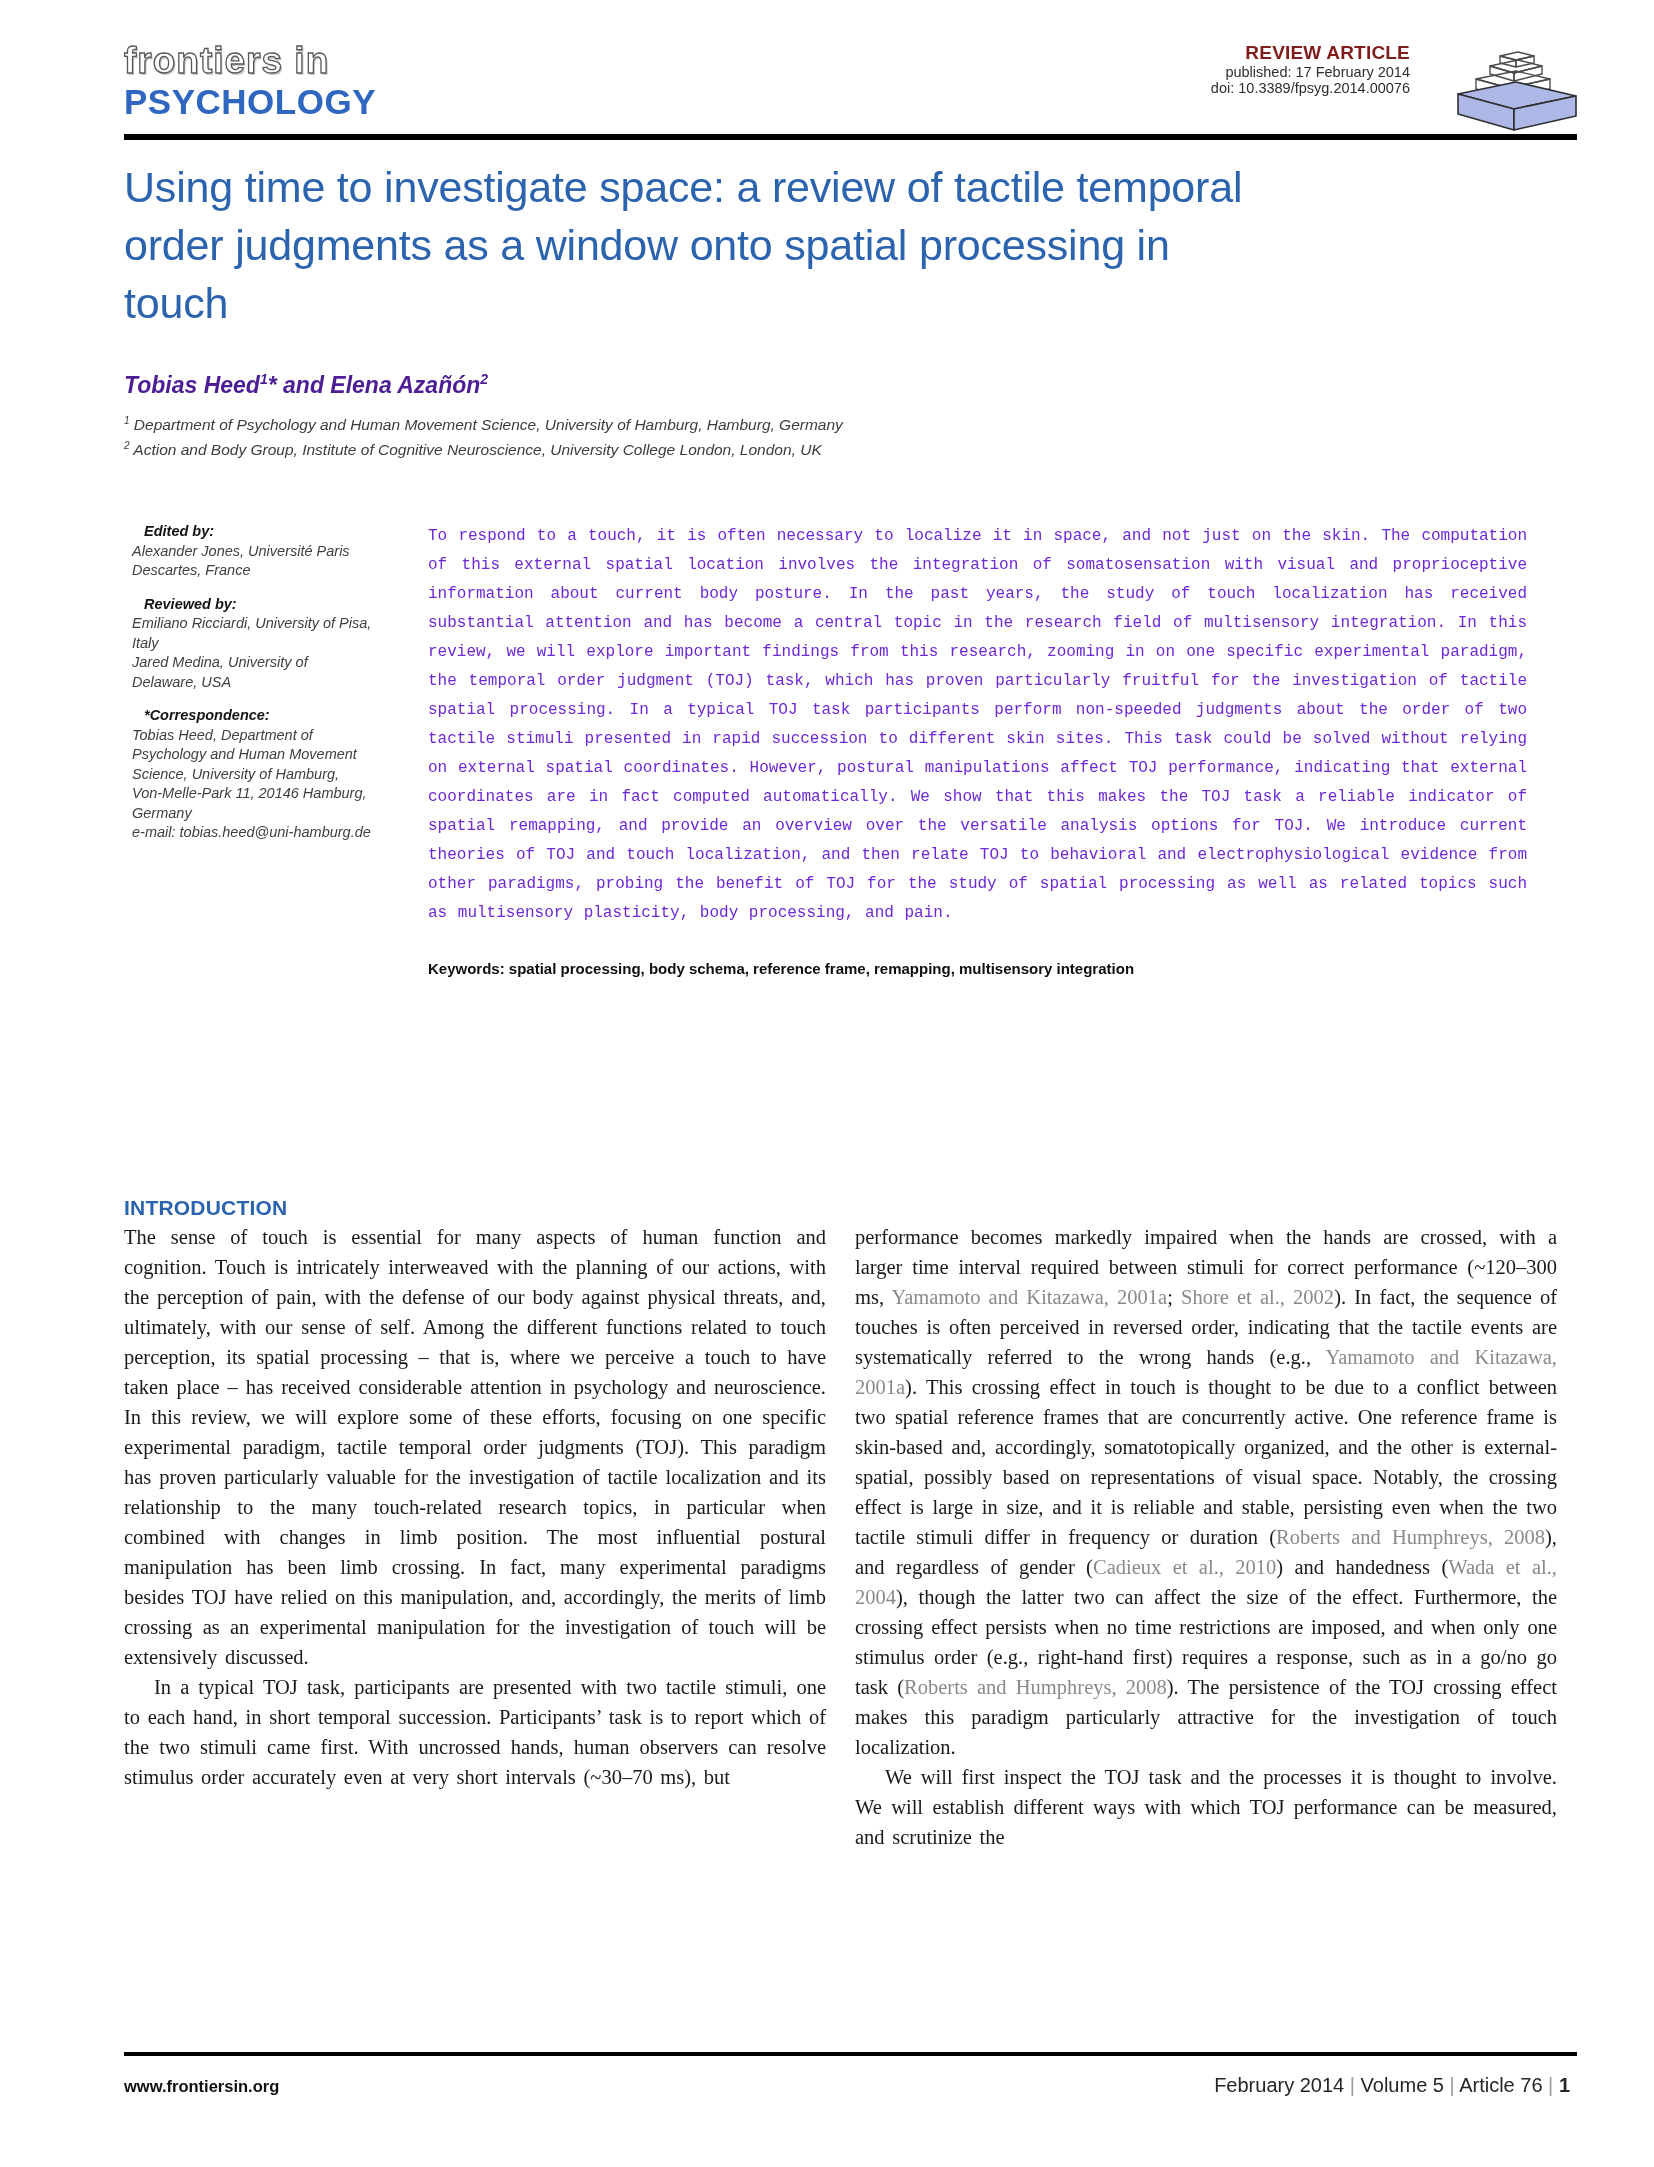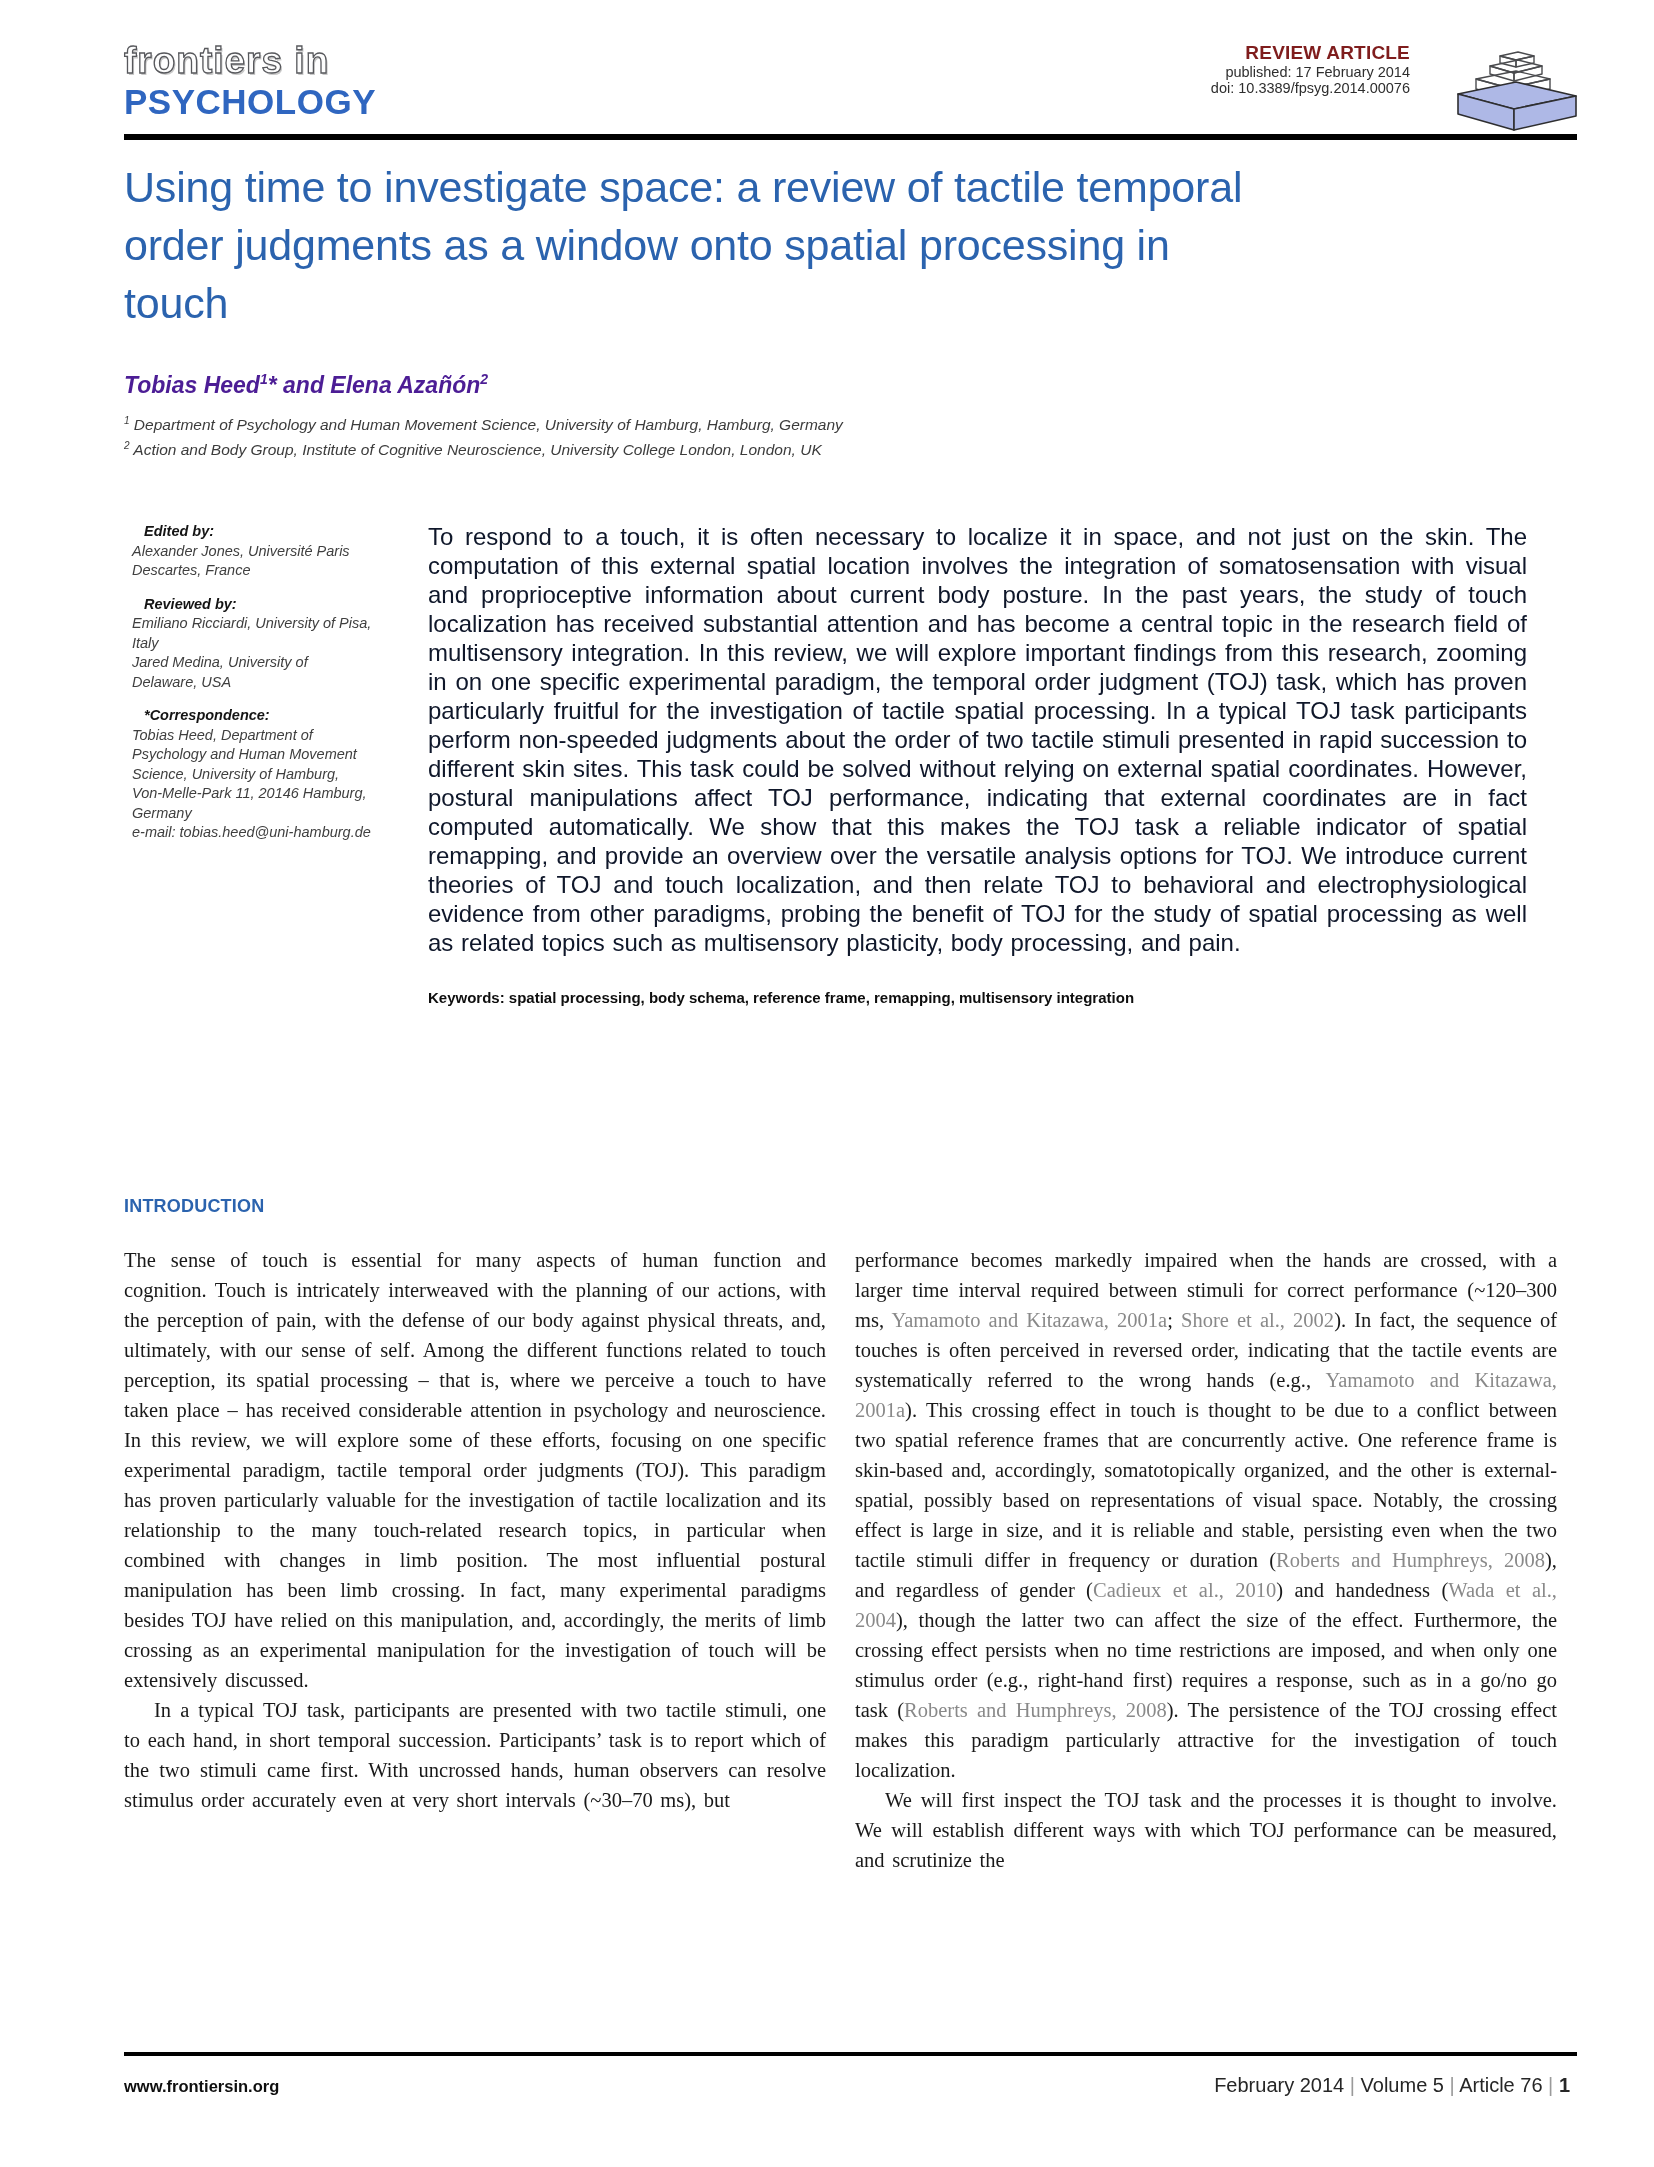--- a/index.html
+++ b/index.html
@@ -26,25 +26,25 @@
   .authors { position:absolute; top:372px; left:124px; font-size:23px; font-weight:bold; font-style:italic; color:#4c1d95; }
   .authors sup { font-size:14px; }
   .affils { position:absolute; top:412px; left:124px; font-size:15.5px; font-style:italic; color:#3c3c3c; line-height:25px; }
   .affils sup { font-size:10px; }
   
   .meta-row { position:absolute; top:522px; left:132px; width:1400px; display:flex; }
   .side { flex:0 0 240px; width:240px; font-size:14.5px; font-style:italic; color:#3f3f3f; line-height:19.5px; }
   .side .grp { margin-bottom:14px; }
   .side .lbl { font-weight:bold; color:#141414;margin-left:12px; }
   .abs-wrap { margin-left:56px; width:1099px; }
-  .abstract { font-size:24px; line-height:29px; text-align:justify; color:#0f172a; word-spacing:1px; }
+  .abstract { font-size:16px; line-height:29px; text-align:justify; color:#6d28d9; word-spacing:1px;font-family:Liberation Mono, monospace; }
   .keywords { margin-top:32px; font-size:15px; font-weight:bold; color:#0e0e0e; }
   
   .body-section { position:absolute; top:1196px; left:124px; width:1433px; }
-  .body-section h2 { font-size:18px; color:#2b63ae; font-weight:bold; letter-spacing:0.2px; margin-bottom:28px; }
+  .body-section h2 { font-size:21px; color:#2b63ae; font-weight:bold; letter-spacing:0.2px; margin-bottom:2px; }
   .cols { display:flex; gap:27px;justify-content:space-between; }
   .col {
     width:702px; font-family:"Liberation Serif", serif; font-size:20.5px;
     line-height:30px; text-align:justify; color:#191919; word-spacing:2.5px;
   }
   .col p.indent { text-indent:30px; }
   .cite { color:#898989; }
   
   .rule-bottom { position:absolute; top:2052px; left:124px; right:77px; height:4px; background:#000; }
   .footer { position:absolute; top:2074px; left:124px; right:84px; display:flex; justify-content:space-between; align-items:baseline; }

